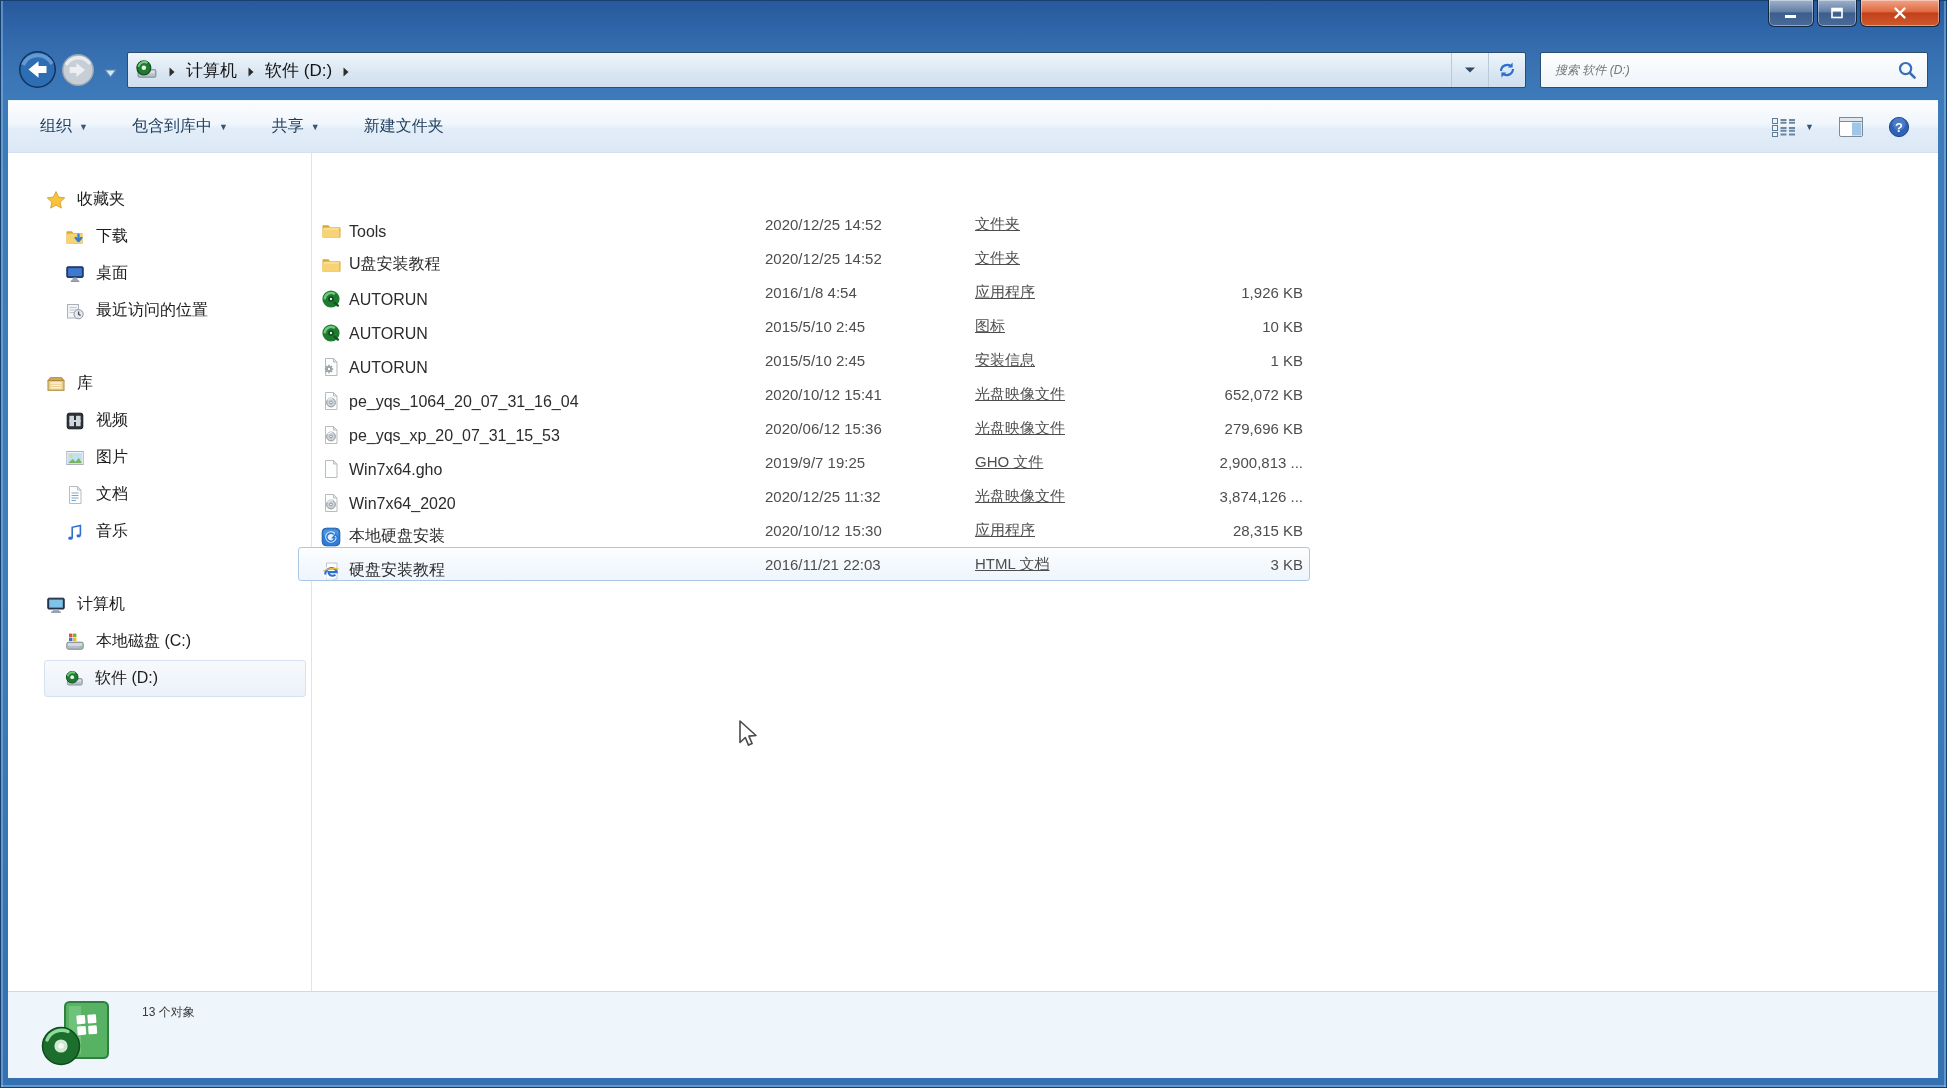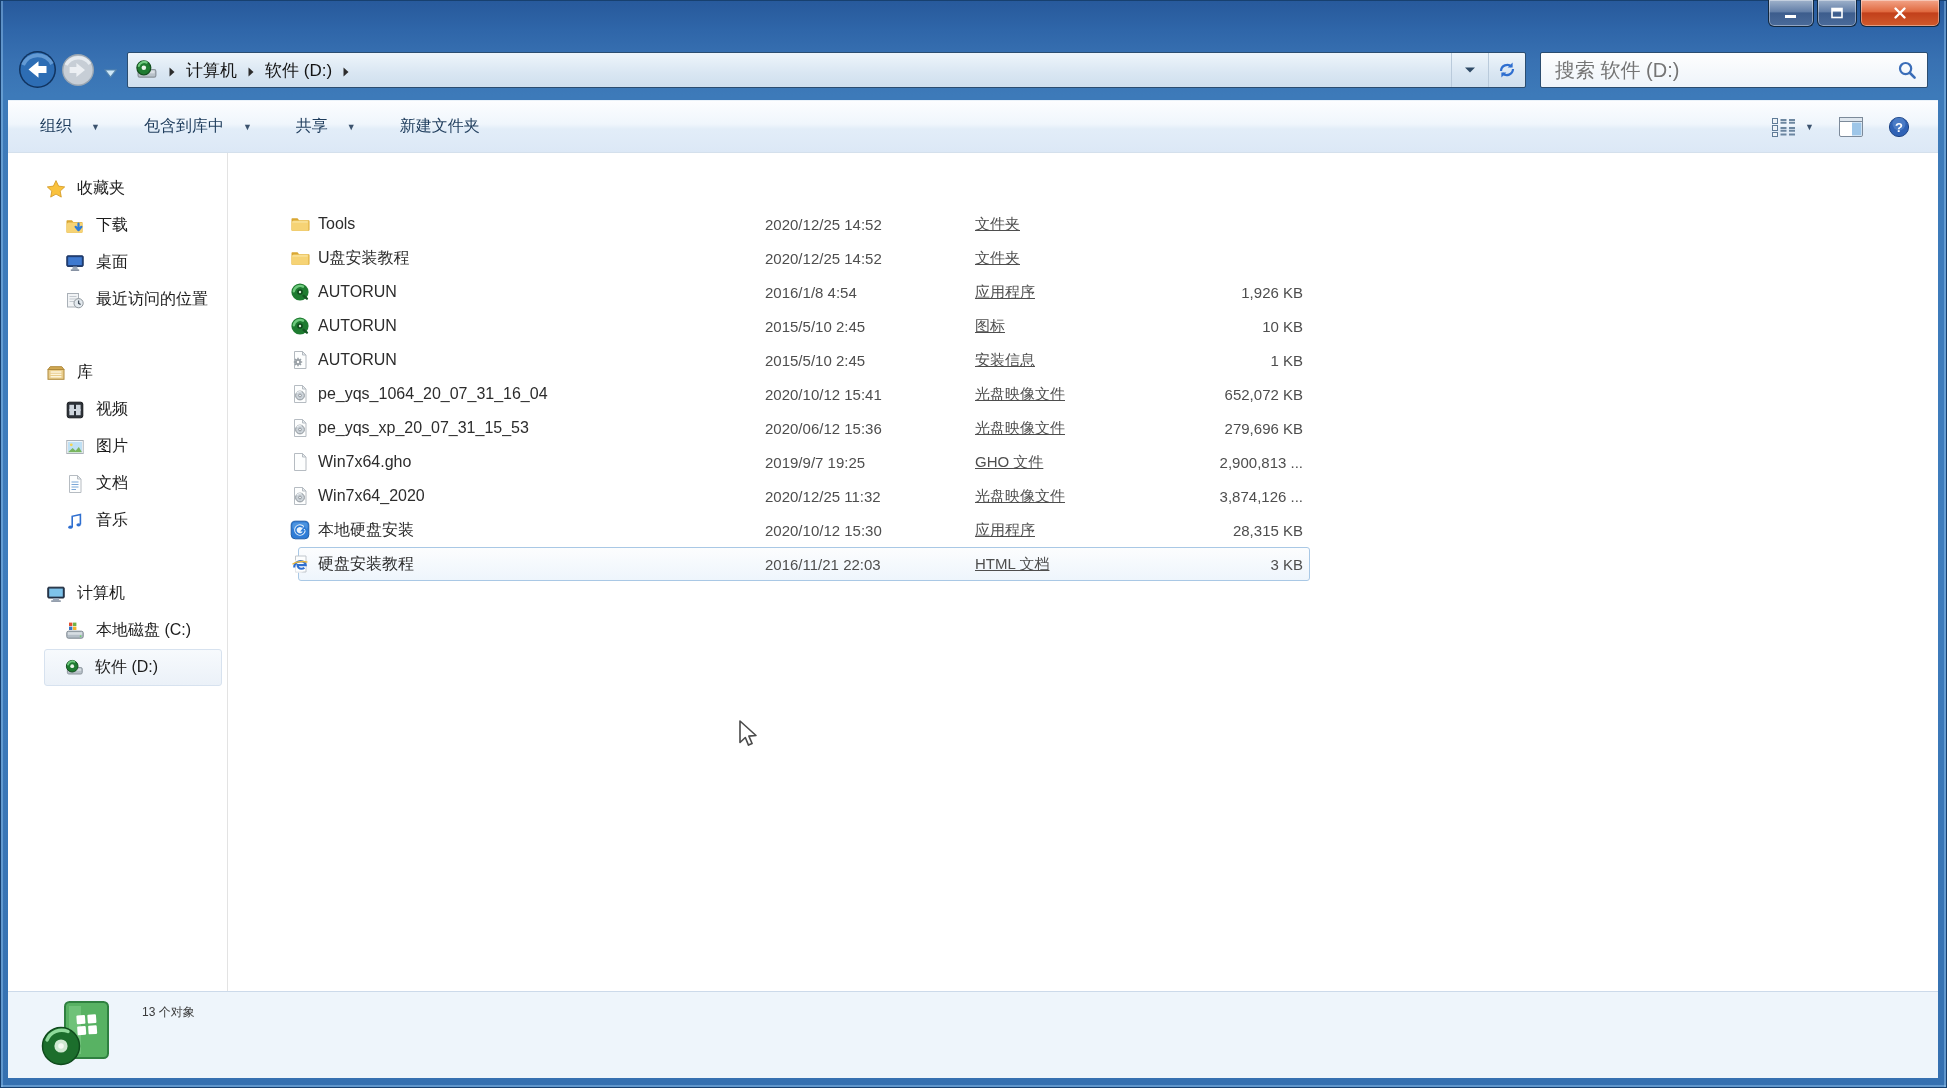--- a/index.html
+++ b/index.html
@@ -25,57 +25,57 @@
   .crumb-icon{width:24px;height:24px;margin-left:6px;flex:0 0 auto;}
   .crumb{display:flex;align-items:center;height:100%;}
   .crumb-sep{width:10px;height:12px;margin:0 9px;flex:0 0 auto;}
   .crumb-item{font-size:17px;color:#141414;white-space:nowrap;}
   .addr-right{margin-left:auto;display:flex;height:100%;align-items:stretch;}
   .addr-btn{width:37px;border-left:1px solid #b9cadb;display:flex;align-items:center;justify-content:center;}
   .addr-btn svg{width:14px;height:14px;}
   .addr-btn.refresh svg{width:22px;height:22px;}
   .searchbox{position:absolute;left:1540px;top:12px;width:388px;height:36px;border:1px solid #2b4d70;border-radius:2px;
     background:linear-gradient(#fefefe,#eef4fa);display:flex;align-items:center;padding:0 10px 0 12px;}
-  .searchbox input{flex:1;border:none;outline:none;background:transparent;font-size:20px;color:#767b80;}
+  .searchbox input{flex:1;border:none;outline:none;background:transparent;font-size:12px;font-style:italic;color:#767b80;}
   .search-ic{width:20px;height:20px;flex:0 0 auto;}
   
   .toolbar{position:absolute;left:8px;top:100px;width:1930px;height:53px;
     background:linear-gradient(#fcfdff,#f0f6fc 45%,#e2edf8 55%,#dce8f6);
     border-bottom:1px solid #d4e0ec;border-top:1px solid #eaf2fa;}
   .tb-left{position:absolute;left:0;top:0;height:100%;display:flex;align-items:center;padding-left:32px;gap:44px;}
-  .tb-item{display:flex;align-items:center;gap:19px;font-size:16px;color:#1e3c5c;cursor:default;}
+  .tb-item{display:flex;align-items:center;gap:7px;font-size:16px;color:#1e3c5c;cursor:default;}
   .tb-caret{font-size:9px;color:#3c536e;}
   .tb-right{position:absolute;right:28px;top:0;height:100%;display:flex;align-items:center;gap:24px;}
   .tb-ic{display:flex;align-items:center;gap:8px;}
   .i20{width:20px;height:20px;display:inline-block;}
   .i22{width:22px;height:22px;display:inline-block;}
   .i26{width:26px;height:22px;display:inline-block;}
   
   .main{position:absolute;left:8px;top:153px;width:1930px;height:838px;background:#fff;}
-  .sidebar{position:absolute;left:0;top:0;bottom:0;width:220px;border-right:1px solid #e3e3e3;padding-top:17px;background:#fff;overflow:hidden;}
+  .sidebar{position:absolute;left:0;top:0;bottom:0;width:304px;border-right:1px solid #e3e3e3;padding-top:28px;background:#fff;overflow:hidden;}
   .side-group{margin-bottom:36px;}
   .side-row{height:37px;display:flex;align-items:center;font-size:16px;color:#1c1c1c;}
   .side-row .i20{margin-right:11px;flex:0 0 auto;}
   .side-head{padding-left:38px;}
   .side-child{padding-left:56px;margin-right:5px;border:1px solid transparent;border-radius:3px;}
   .side-child.selected{margin-left:36px;padding-left:19px;background:linear-gradient(#f7fafd,#ebf1f8);border:1px solid #d7e2ef;}
   
   .filearea{position:absolute;left:262px;top:0;right:0;bottom:0;}
   .fl-header{position:absolute;left:0;top:0;right:0;height:43px;font-size:15px;color:#49688c;}
   .fl-header .hc{position:absolute;top:11px;white-space:nowrap;cursor:default;}
   .hc.c0{left:25px}.hc.c1{left:503px}.hc.c2{left:713px}.hc.c3{left:922px}
   .hsep{position:absolute;top:3px;bottom:4px;width:1px;background:#dfe6ee;}
   .hsep.s0{left:483px}.hsep.s1{left:689px}.hsep.s2{left:911px}.hsep.s3{left:1061px}
   .sortmark{position:absolute;left:243px;top:0px;width:0;height:0;border-left:6px solid transparent;border-right:6px solid transparent;border-bottom:6px solid #93a9bd;}
   .rows{position:absolute;left:0;top:54px;right:0;}
   .row{position:relative;height:34px;}
   .row.selected::before{content:"";position:absolute;left:28px;right:628px;top:0;bottom:0;
     border:1px solid #a9c8e5;border-radius:3px;background:linear-gradient(#fcfdfe,#eef5fc);}
   .cell{position:absolute;top:0;height:34px;display:flex;align-items:center;white-space:nowrap;}
-  .cell-name{left:20px;}
+  .cell-name{left:51px;align-items:flex-end;}
   .cell-name .i20{margin-right:8px;}
   .rname{font-size:16px;color:#2c2c2c;}
   .cell-date{left:495px;font-size:15px;color:#4e4e4e;}
   .cell-type{left:705px;font-size:15px;color:#4e4e4e;text-decoration:underline;}
   .cell-size{left:903px;width:130px;justify-content:flex-end;font-size:15px;color:#4e4e4e;}
   
   .statusbar{position:absolute;left:8px;top:991px;width:1930px;height:87px;background:#eef5fb;border-top:1px solid #ccdaea;}
   .status-ic{position:absolute;left:30px;top:3px;width:78px;height:78px;}
   .status-text{position:absolute;left:134px;top:12px;font-size:12px;color:#3a3a3a;}
   .cursor{position:absolute;left:733px;top:718px;width:26px;height:34px;z-index:50;pointer-events:none;}

